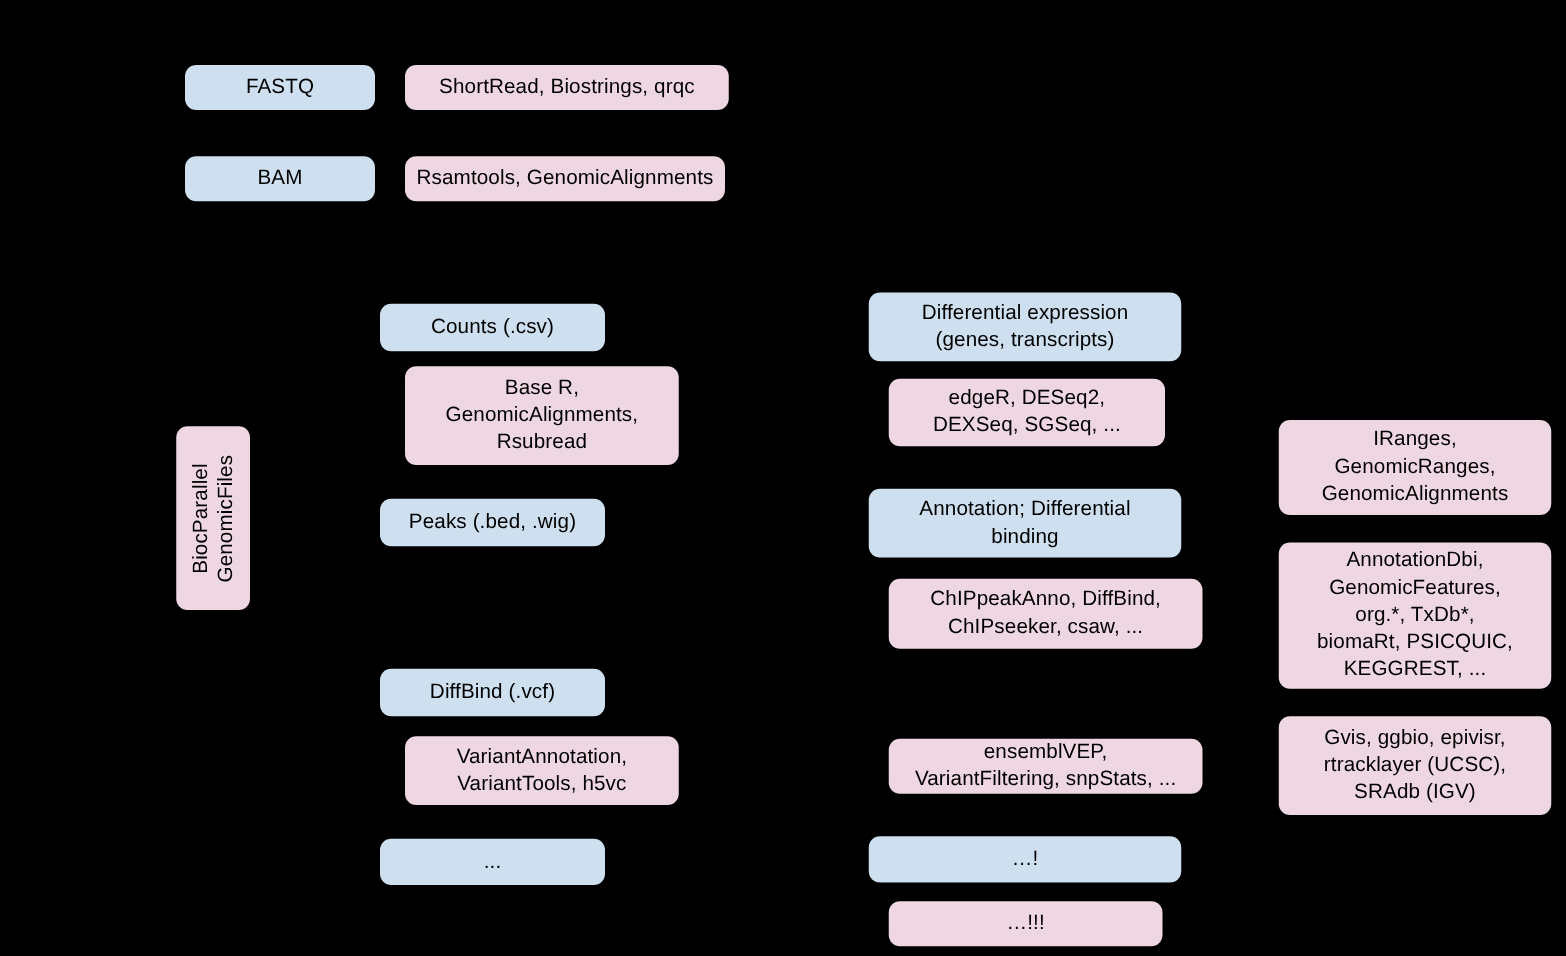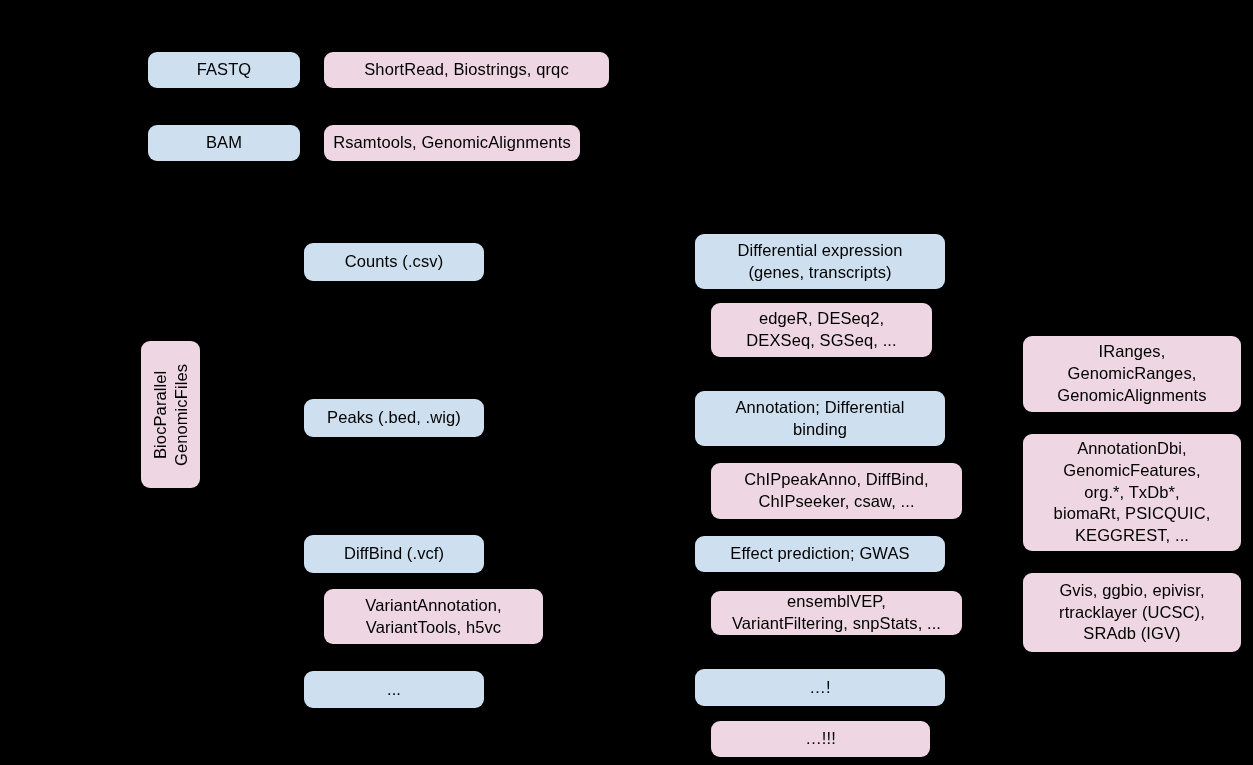--- a/index.html
+++ b/index.html
@@ -38,49 +38,51 @@
     line-height: 1.22;
     padding: 8px 2px;
   }
 </style>
 </head>
 <body>
 
 <div id="canvas">
 
   <div class="box blue" style="left:148px; top:52px; width:152px; height:36px;">FASTQ</div>
-  <div class="box pink" style="left:324px; top:52px; width:285px; height:36px;">ShortRead, Biostrings, qrqc</div>
+  <div class="box pink" style="left:324px; top:52px; width:259px; height:36px;">ShortRead, Biostrings, qrqc</div>
 
   <div class="box blue" style="left:148px; top:125px; width:152px; height:36px;">BAM</div>
   <div class="box pink" style="left:324px; top:125px; width:256px; height:36px;">Rsamtools, GenomicAlignments</div>
 
   <div class="box pink vert" style="left:141px; top:341px; width:59px; height:147px;">BiocParallel
 GenomicFiles</div>
 
   <div class="box blue" style="left:304px; top:243px; width:180px; height:38px;">Counts (.csv)</div>
+  <div class="box pink" style="left:324px; top:293px; width:219px; height:79px;">Base R,
+GenomicAlignments,
+Rsubread</div>
 
   <div class="box blue" style="left:304px; top:399px; width:180px; height:38px;">Peaks (.bed, .wig)</div>
 
   <div class="box blue" style="left:304px; top:535px; width:180px; height:38px;">DiffBind (.vcf)</div>
   <div class="box pink" style="left:324px; top:589px; width:219px; height:55px;">VariantAnnotation,
 VariantTools, h5vc</div>
 
   <div class="box blue" style="left:304px; top:671px; width:180px; height:37px;">...</div>
 
   <div class="box blue" style="left:695px; top:234px; width:250px; height:55px;">Differential expression
 (genes, transcripts)</div>
   <div class="box pink" style="left:711px; top:303px; width:221px; height:54px;">edgeR, DESeq2,
 DEXSeq, SGSeq, ...</div>
 
   <div class="box blue" style="left:695px; top:391px; width:250px; height:55px;">Annotation; Differential
 binding</div>
   <div class="box pink" style="left:711px; top:463px; width:251px; height:56px;">ChIPpeakAnno, DiffBind,
 ChIPseeker, csaw, ...</div>
 
-  <div class="box blue" style="left:695px; top:536px; width:250px; height:36px;">Effect prediction; GWAS</div>
   <div class="box pink" style="left:711px; top:591px; width:251px; height:44px;">ensemblVEP,
 VariantFiltering, snpStats, ...</div>
 
   <div class="box blue" style="left:695px; top:669px; width:250px; height:37px;">…!</div>
   <div class="box pink" style="left:711px; top:721px; width:219px; height:36px;">…!!!</div>
 
   <div class="box pink" style="left:1023px; top:336px; width:218px; height:76px;">IRanges,
 GenomicRanges,
 GenomicAlignments</div>
   <div class="box pink" style="left:1023px; top:434px; width:218px; height:117px;">AnnotationDbi,

